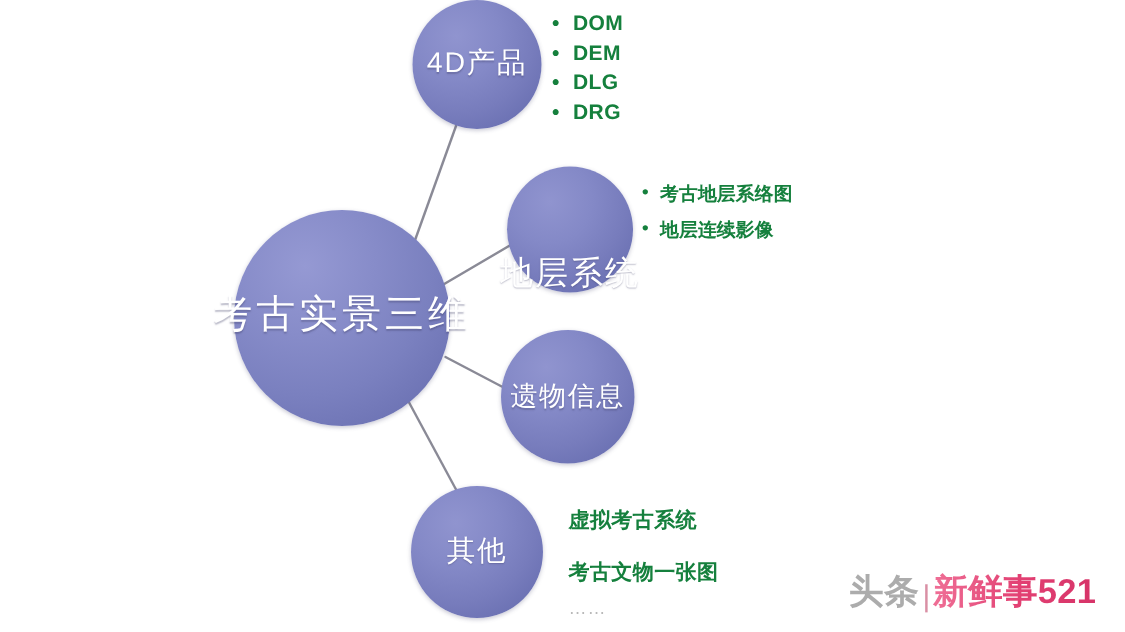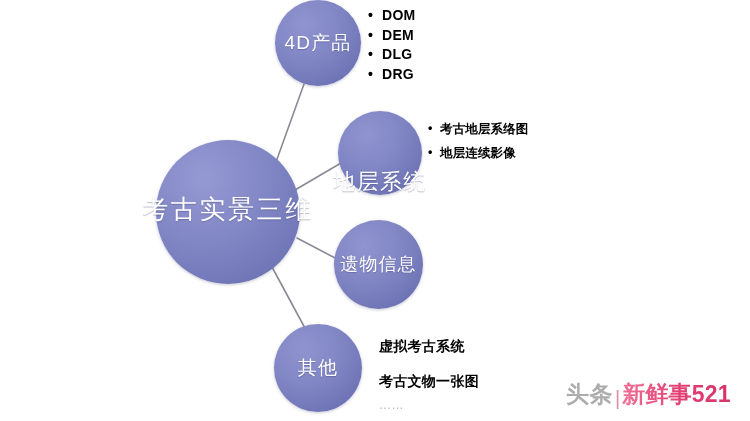--- a/index.html
+++ b/index.html
@@ -99,21 +99,21 @@
     top: 324px;
     width: 88px;
     height: 88px;
     font-size: 19px;
   }
 
   
   .bullets {
     position: absolute;
     z-index: 3;
-    color: #000000;
+    color: #15803d;
     list-style: none;
     margin: 0;
     padding: 0;
   }
   .bullets li {
     position: relative;
     padding-left: 12px;
     font-weight: bold;
   }
   .bullets li::before {

